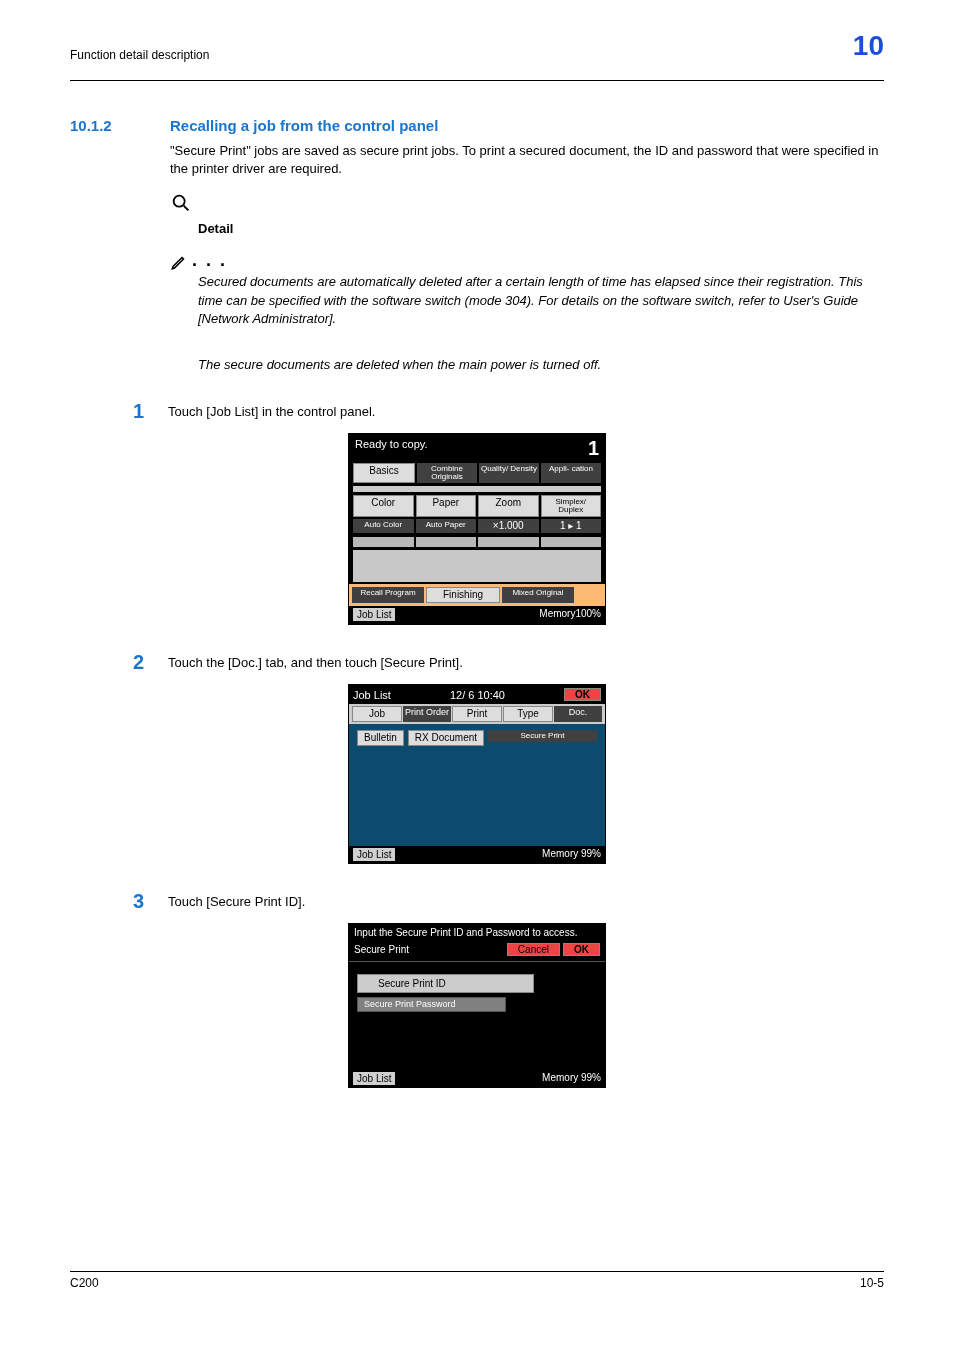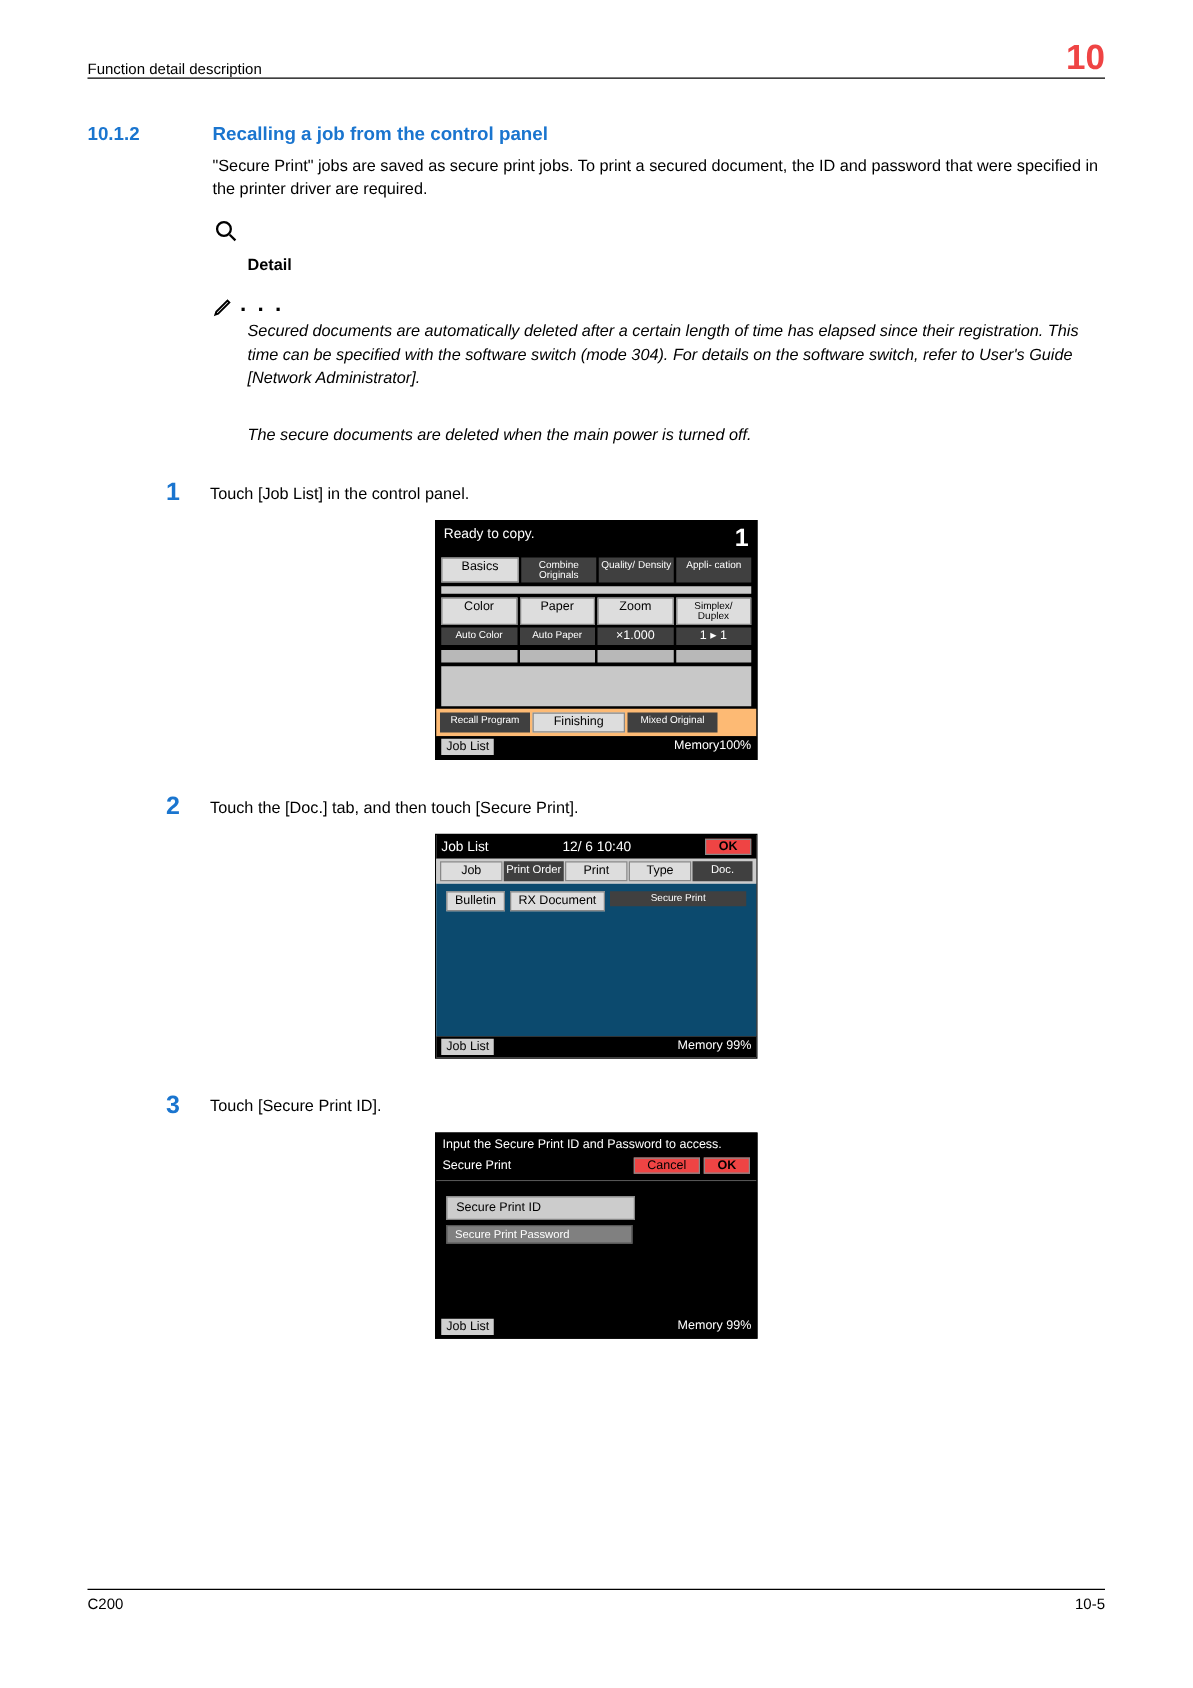--- a/index.html
+++ b/index.html
@@ -15,29 +15,29 @@
     padding: 30px 70px 40px 70px;
     box-sizing: border-box;
     min-height: 1310px;
     position: relative;
   }
   .header {
     display: flex;
     align-items: flex-end;
     justify-content: space-between;
     border-bottom: 1px solid #000;
-    padding-bottom: 0;
+    padding-bottom: 18px;
   }
   .header-left {
     font-size: 12px;
   }
   .header-right {
     font-size: 28px;
     font-weight: bold;
-    color: #ef4444;
+    color: #1d4ed8;
   }
   .section-heading {
     margin-top: 36px;
     display: flex;
     gap: 30px;
   }
   .sec-num {
     color: #1a75cf;
     font-weight: bold;
     font-size: 15px;
@@ -225,21 +225,21 @@
   }
   .p3-row2-btns { display:flex; gap:3px; }
   .p3-body {
     background:#000;
     padding:12px 8px 6px 8px;
     min-height:90px;
   }
   .p3-field {
     background:#ccc;
     color:#000;
-    padding:3px 7px;
+    padding:3px 20px;
     margin-bottom:4px;
     width:135px;
     border:1px solid #888;
     font-size:10px;
   }
   .p3-field-dark {
     background:#808080;
     color:#fff;
     padding:2px 6px;
     width:135px;

